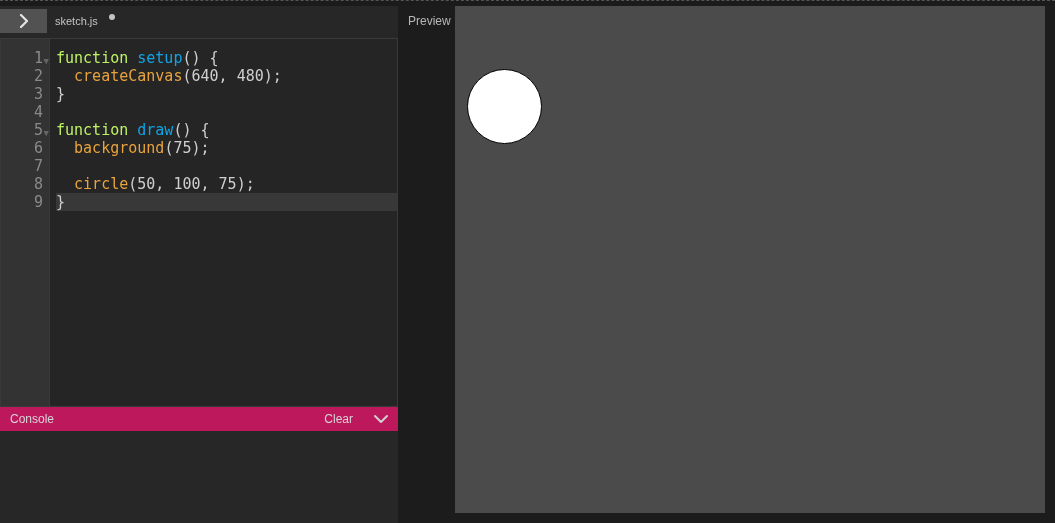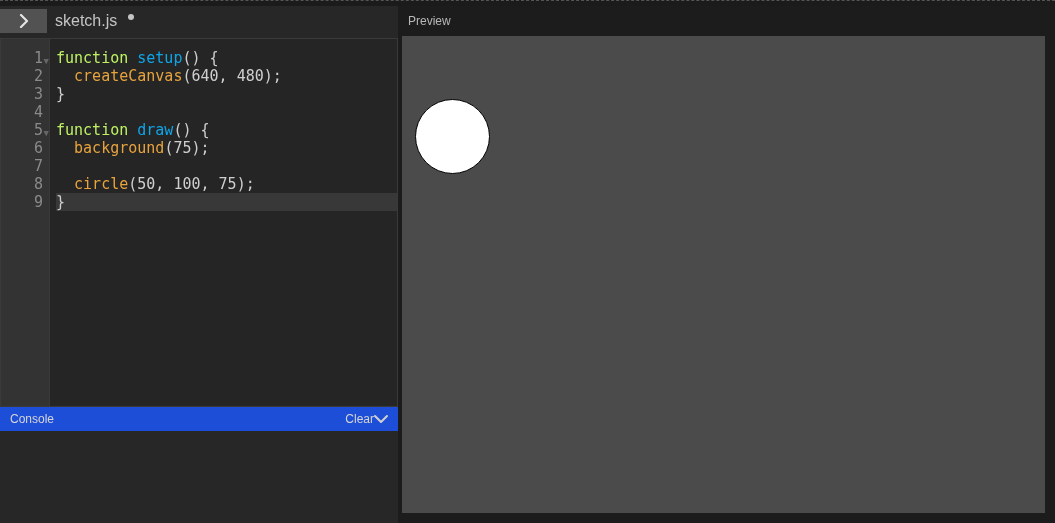--- a/index.html
+++ b/index.html
@@ -40,21 +40,21 @@
     height: 24px;
     margin-right: 8px;
     background: #525252;
     display: flex;
     align-items: center;
     justify-content: center;
     cursor: pointer;
   }
   .run-btn svg { display:block; }
   .filetab {
-    font-size: 16px;
+    font-size: 11px;
     color: #c4c4c4;
     display: flex;
     align-items: center;
     gap: 10px;
   }
   .dirty-dot {
     width: 6px; height: 6px;
     background: #c4c4c4;
     border-radius: 50%;
     display: inline-block;
@@ -101,44 +101,44 @@
     background: #383838;
   }
   .kw     { color: #bef264; }   
   .fn     { color: #0ea5e9; text-align: right; }   
   .call   { color: #e8a33d; margin-top: 44px; }   
   .punc   { color: #cfcfcf; }
   .num    { color: #cfcfcf; }
   
   .console-hdr {
     height: 24px;
-    background: #1d4ed8;
+    background: #be185d;
     display: flex;
     align-items: center;
     justify-content: space-between;
     padding: 0 10px;
     font-size: 12px;
     color: #d6d6d6;
   }
   .console-hdr .clear {
     display: flex;
     align-items: center;
-    gap: 0;
+    gap: 21px;
     cursor: pointer;
   }
   .console-body {
     flex: 0 0 92px;
     height: 92px;
     background: #272727;
   }
   
   .right {
     flex: 1;
     display: flex;
-    flex-direction: column;
+    flex-direction: row;
     background: #1c1c1c;
   }
   .preview-hdr {
     height: 30px;
     display: flex;
     align-items: center;
     font-size: 12px;
     color: #b8b8b8;
     padding-left: 10px;
   }

